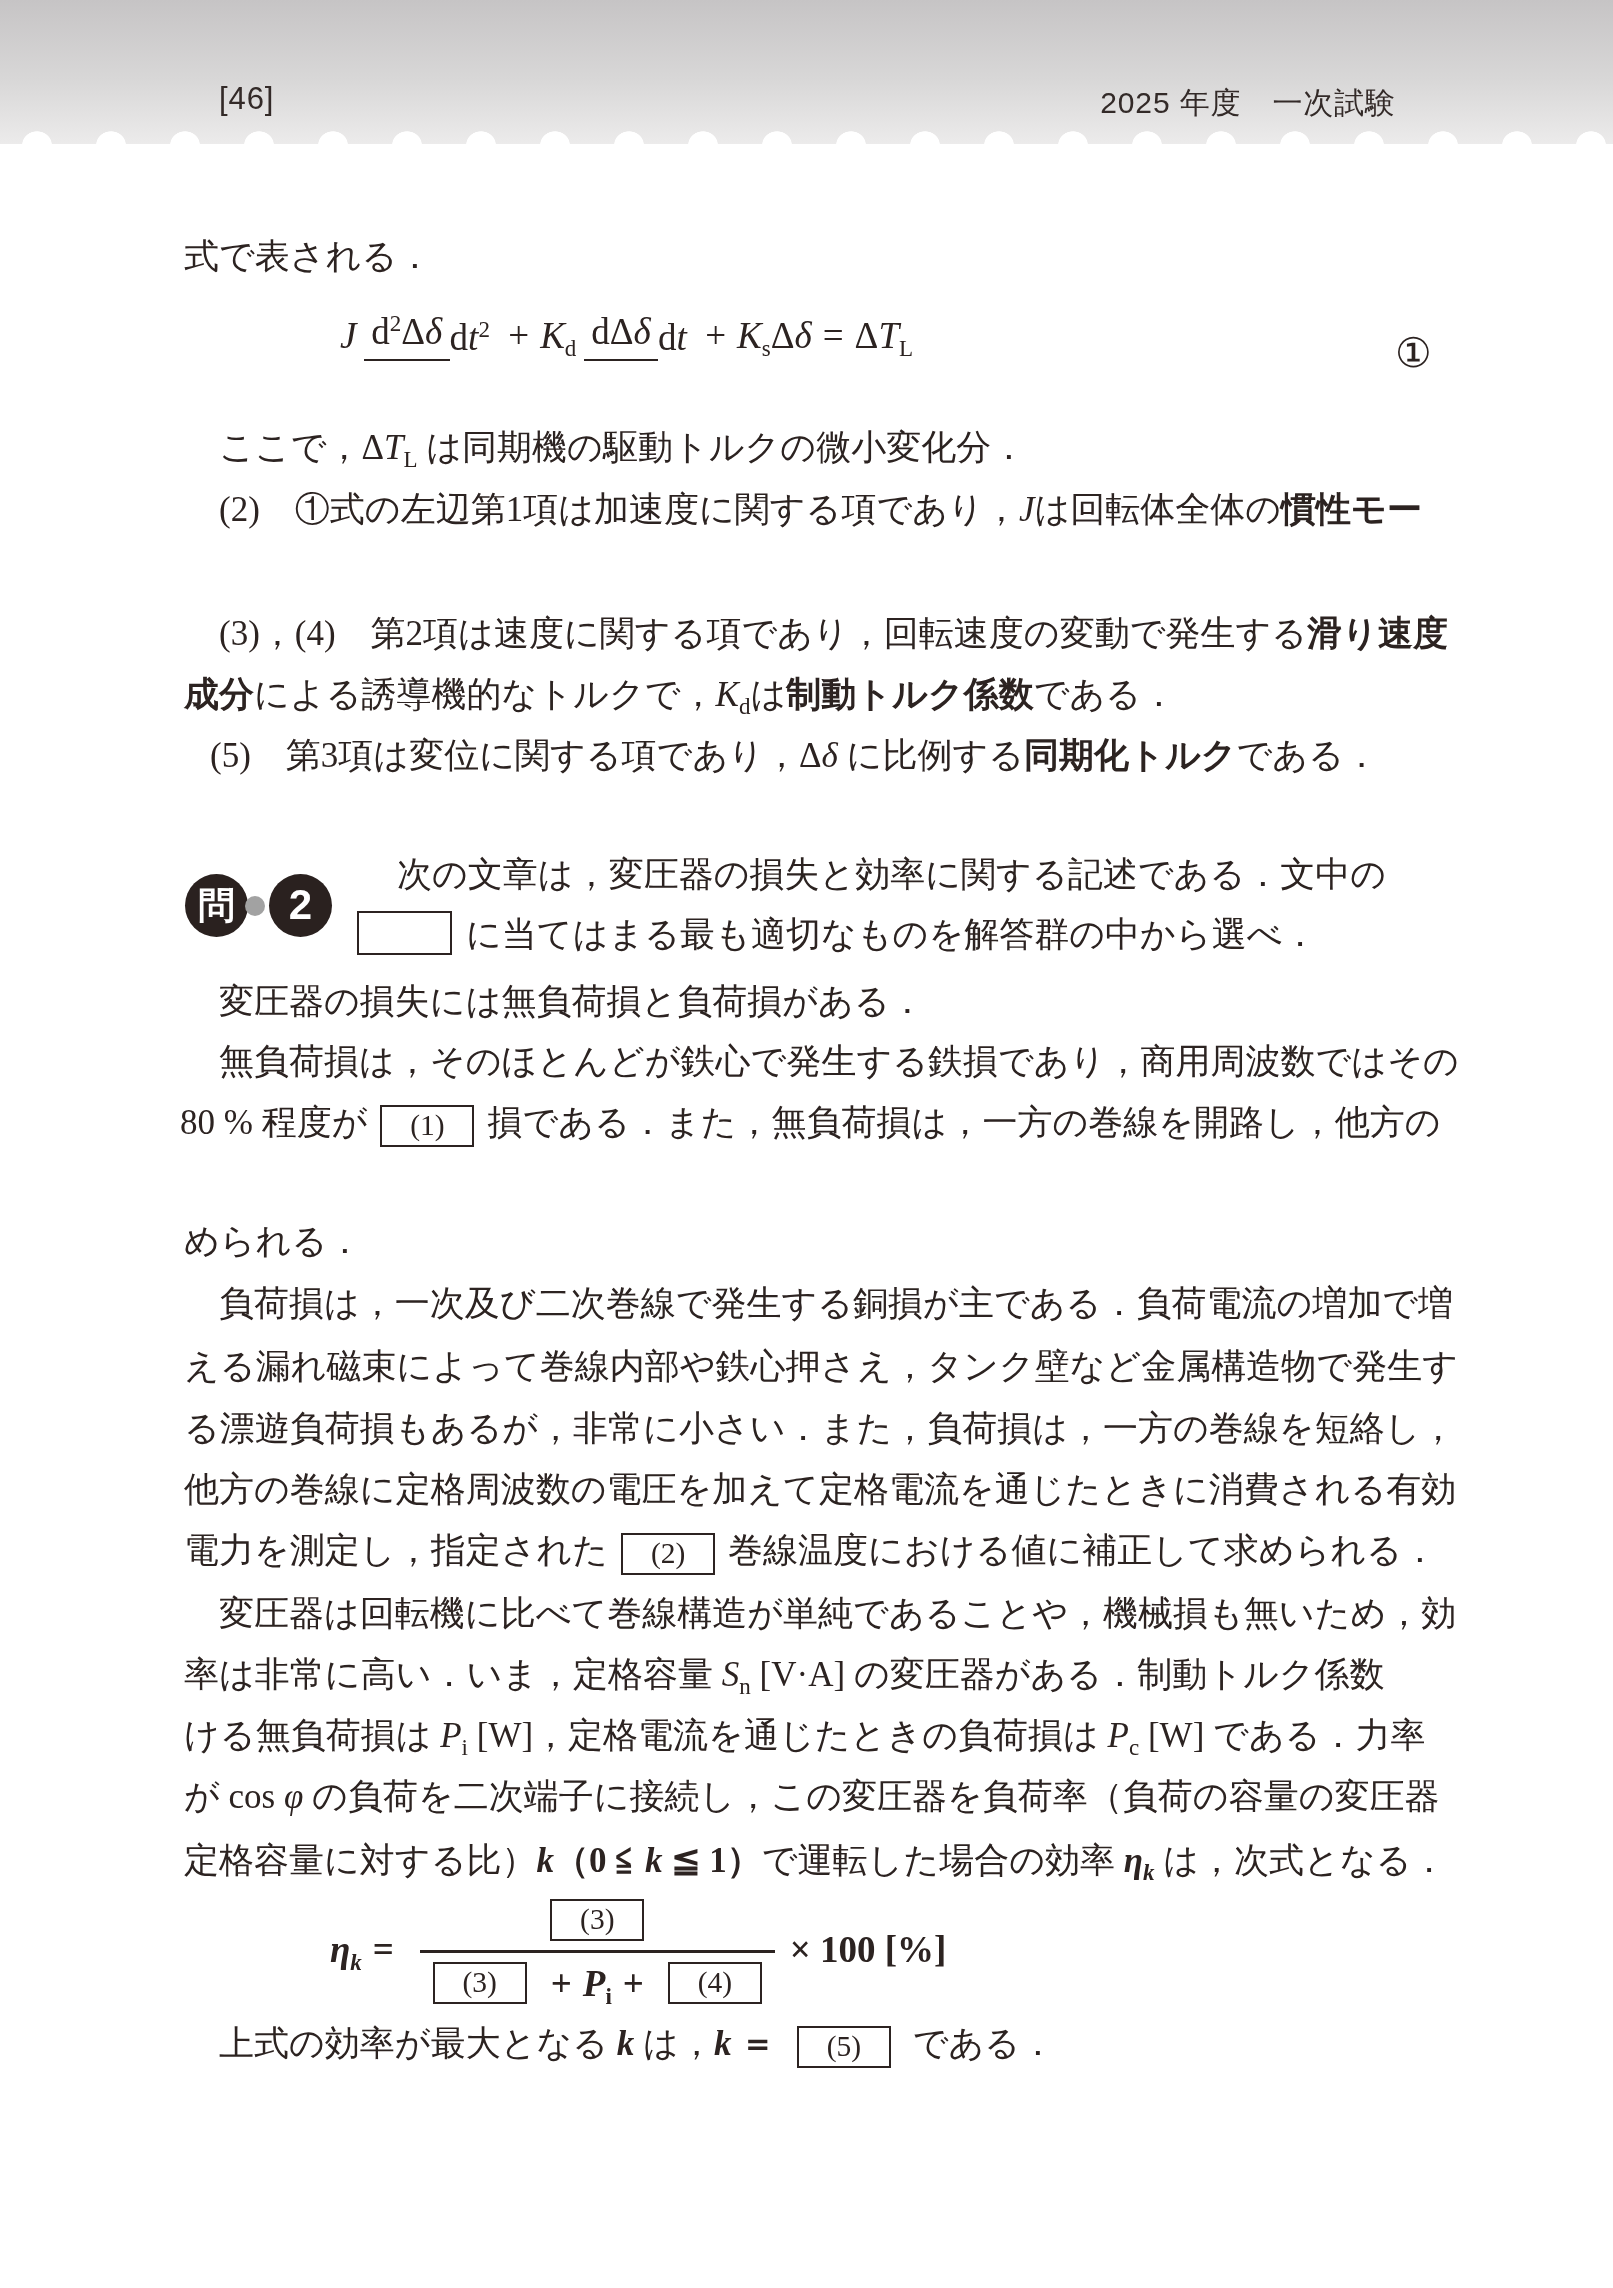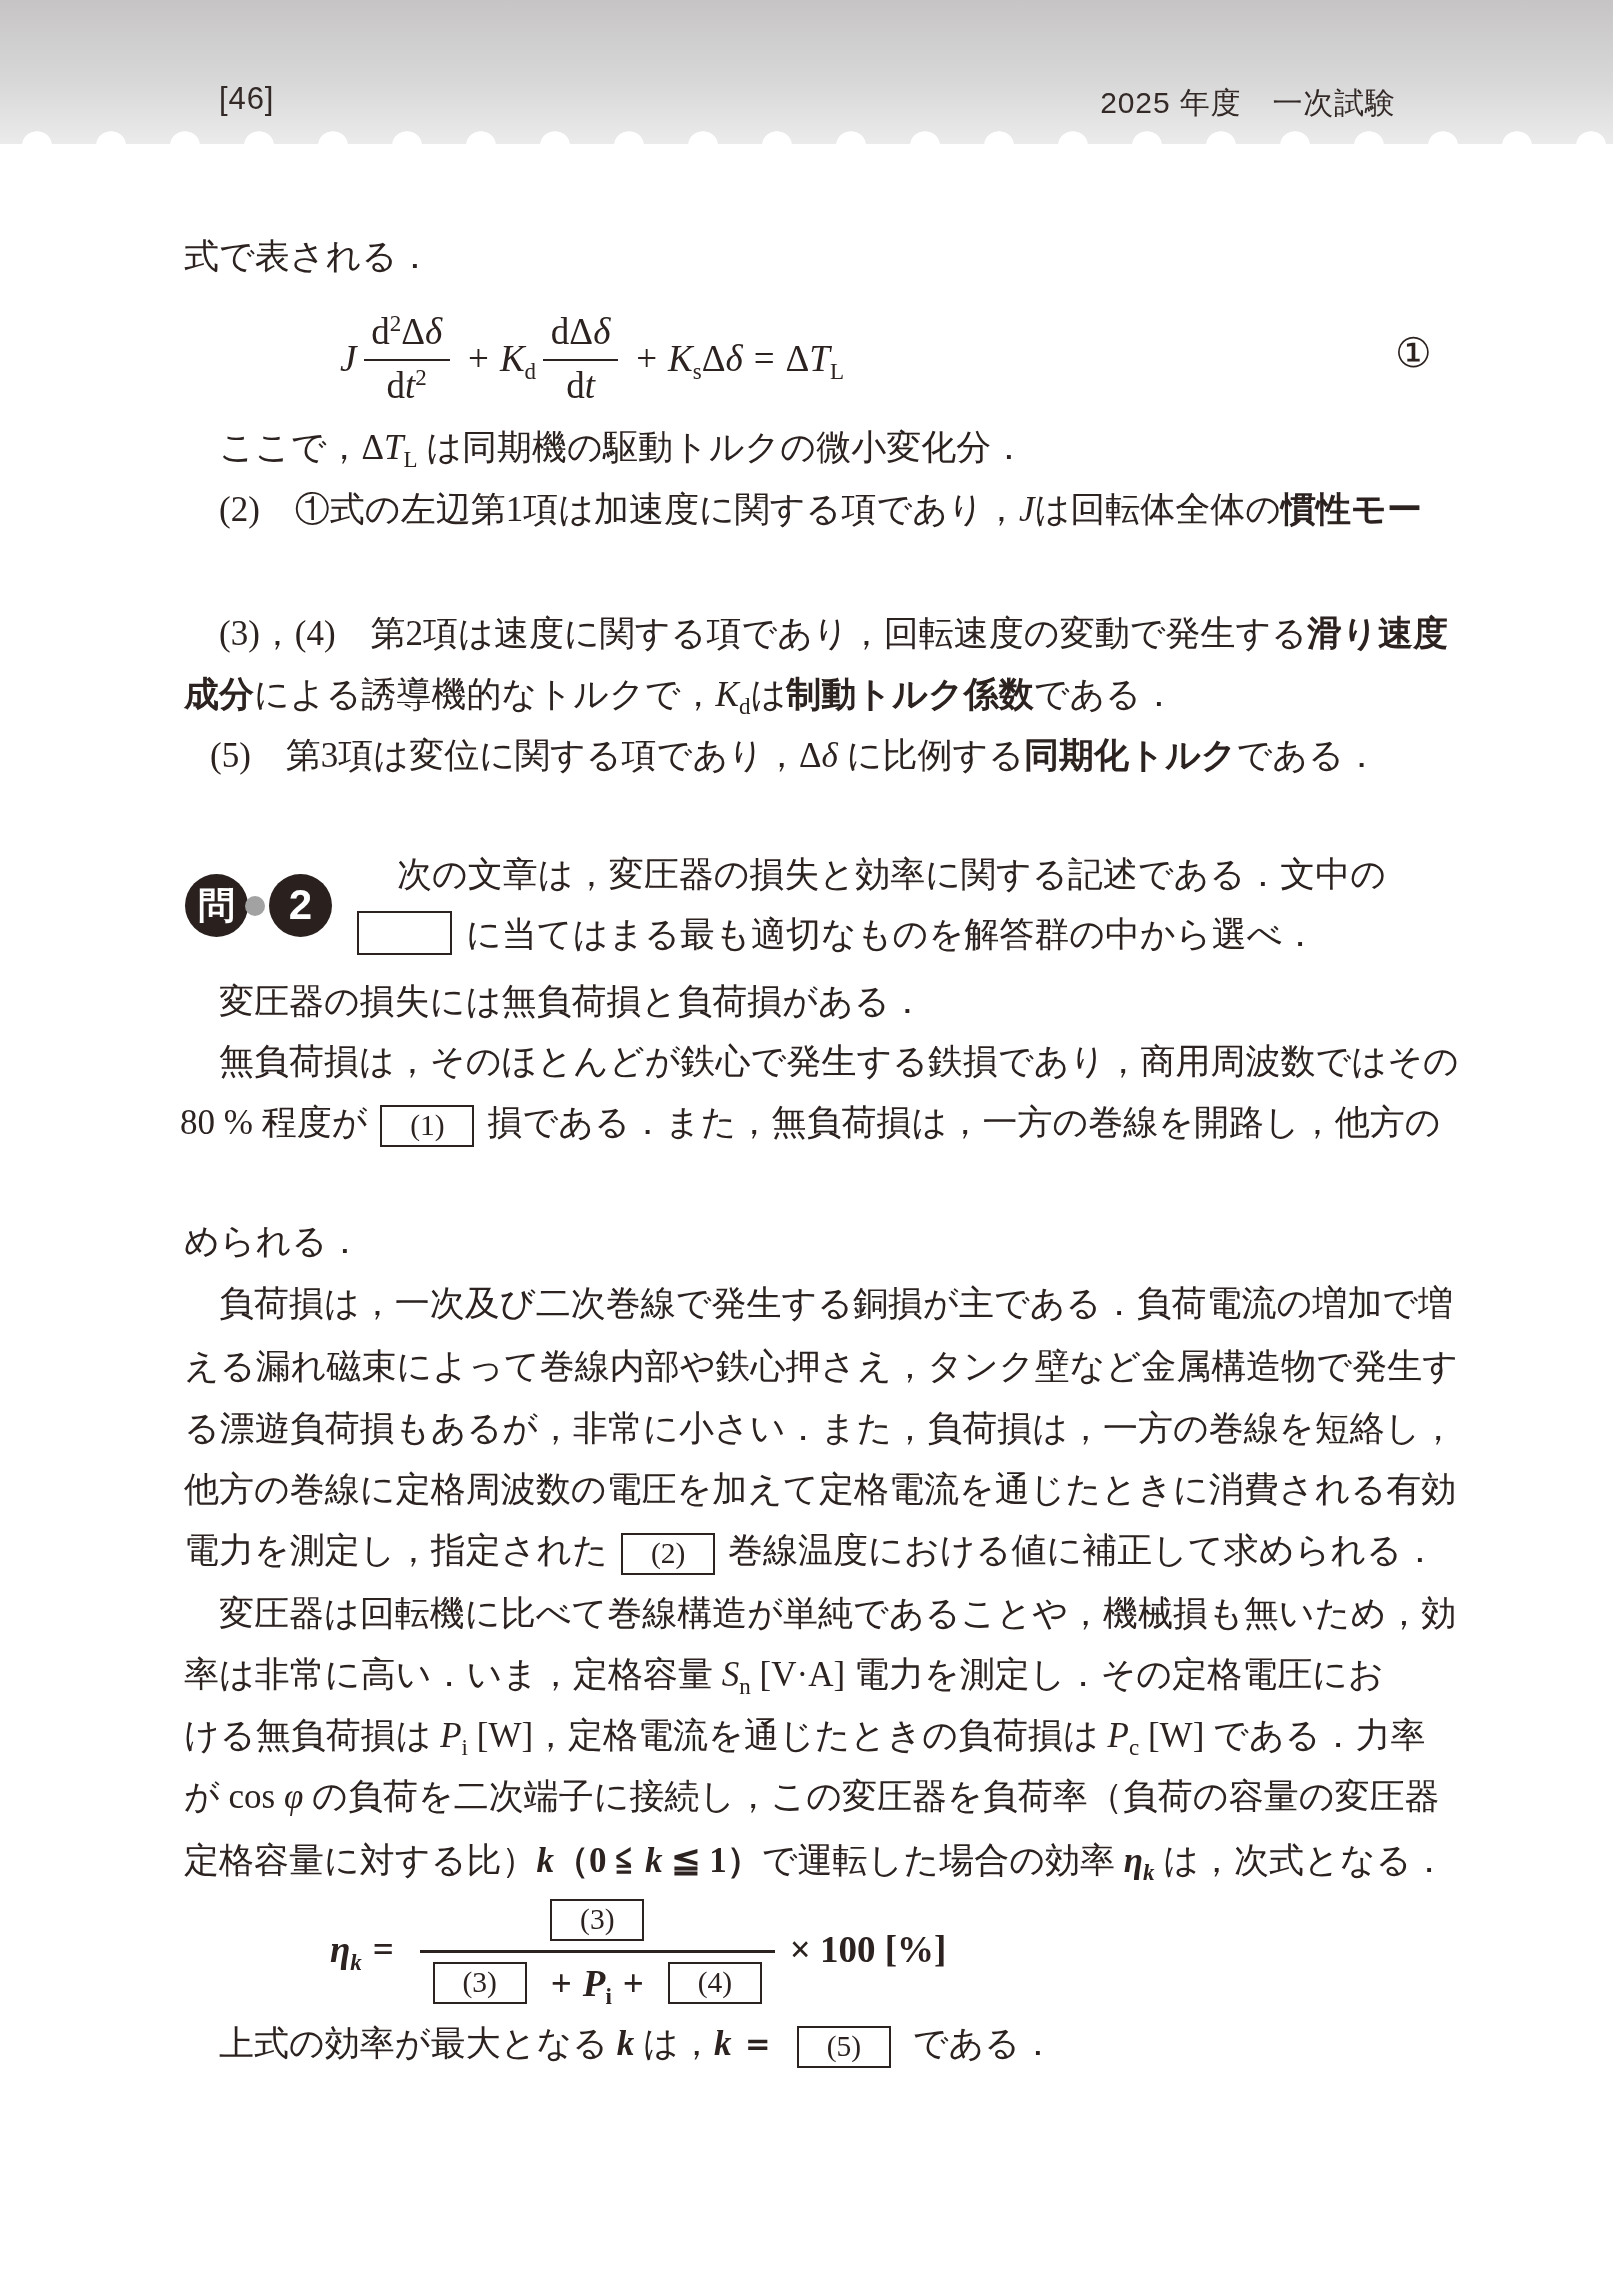--- a/index.html
+++ b/index.html
@@ -38,21 +38,21 @@
     display:inline-block; box-sizing:border-box; min-width:94px; height:42px;
     border:2.8px solid #2c2321; background:#fff; text-align:center;
     font-size:29.5px; line-height:37px; vertical-align:middle; margin:0 13px;
   }
   .bigbox {
     position:absolute; box-sizing:border-box; width:95px; height:44px;
     border:2.8px solid #2c2321; background:#fff;
   }
   
   .formula1 { position:absolute; top:310px; left:340px; display:flex; align-items:center; font-size:37px; }
-  .frac { display:inline-flex; flex-direction:column; align-items:center; margin:0 7.4px;text-align:right; }
+  .frac { display:inline-flex; align-items:center; margin:0 7.4px;text-align:right; }
   .frac .num { padding:0 7.4px 5.5px; border-bottom:2.8px solid #2c2321; }
   .frac .den { padding-top:3.7px; }
   .op { margin:0 11px; }
   .eqno { position:absolute; top:329px; left:1395px; font-size:41px; }
   
   .badge-c {
     position:absolute; width:63px; height:63px; border-radius:50%;
     background:#2a211f; color:#ffffff; text-align:center;
     font-family:"Liberation Sans",sans-serif; font-weight:700;
   }
@@ -136,21 +136,21 @@
   <div class="t" style="top:1283px;left:219px"><span>負荷損は，一次及び二次巻線で発生する銅損が主である．負荷電流の増加で増</span></div>
   <div class="t" style="top:1346px;left:184px"><span>える漏れ磁束によって巻線内部や鉄心押さえ，タンク壁など金属構造物で発生す</span></div>
   <div class="t" style="top:1408px;left:184px"><span>る漂遊負荷損もあるが，非常に小さい．また，負荷損は，一方の巻線を短絡し，</span></div>
   <div class="t" style="top:1469px;left:184px"><span>他方の巻線に定格周波数の電圧を加えて定格電流を通じたときに消費される有効</span></div>
   <div class="t" style="top:1530px;left:184px">
     <span>電力を測定し，指定された</span><span class="box">(2)</span><span>巻線温度における値に補正して求められる．</span>
   </div>
 
   <div class="t" style="top:1593px;left:219px"><span>変圧器は回転機に比べて巻線構造が単純であることや，機械損も無いため，効</span></div>
   <div class="t" style="top:1654px;left:184px">
-    <span>率は非常に高い．いま，定格容量 </span><span class="it">S</span><sub>n</sub><span> [V·A] 電力を測定し．その定格電圧にお</span>
+    <span>率は非常に高い．いま，定格容量 </span><span class="it">S</span><sub>n</sub><span> [V·A] の変圧器がある．制動トルク係数</span>
   </div>
   <div class="t" style="top:1776px;left:184px">
     <span>が </span><span>cos </span><span class="it">φ</span><span> の負荷を二次端子に接続し，この変圧器を負荷率（負荷の容量の変圧器</span>
   </div>
   <div class="t" style="top:1715px;left:184px">
     <span>ける無負荷損は </span><span class="it">P</span><sub>i</sub><span> [W]，</span><span>定格電流を通じたときの負荷損は </span><span class="it">P</span><sub>c</sub><span> [W] </span><span>である．力率</span>
   </div>
   <div class="t" style="top:1840px;left:184px">
     <span>定格容量に対する比）</span><span class="it bd">k</span><span class="bd">（0 ≦ </span><span class="it bd">k</span><span class="bd"> ≦ 1）</span><span>で運転した場合の効率 </span><span class="it bd">η</span><sub class="it bd">k</sub><span> は，次式となる．</span>
   </div>

